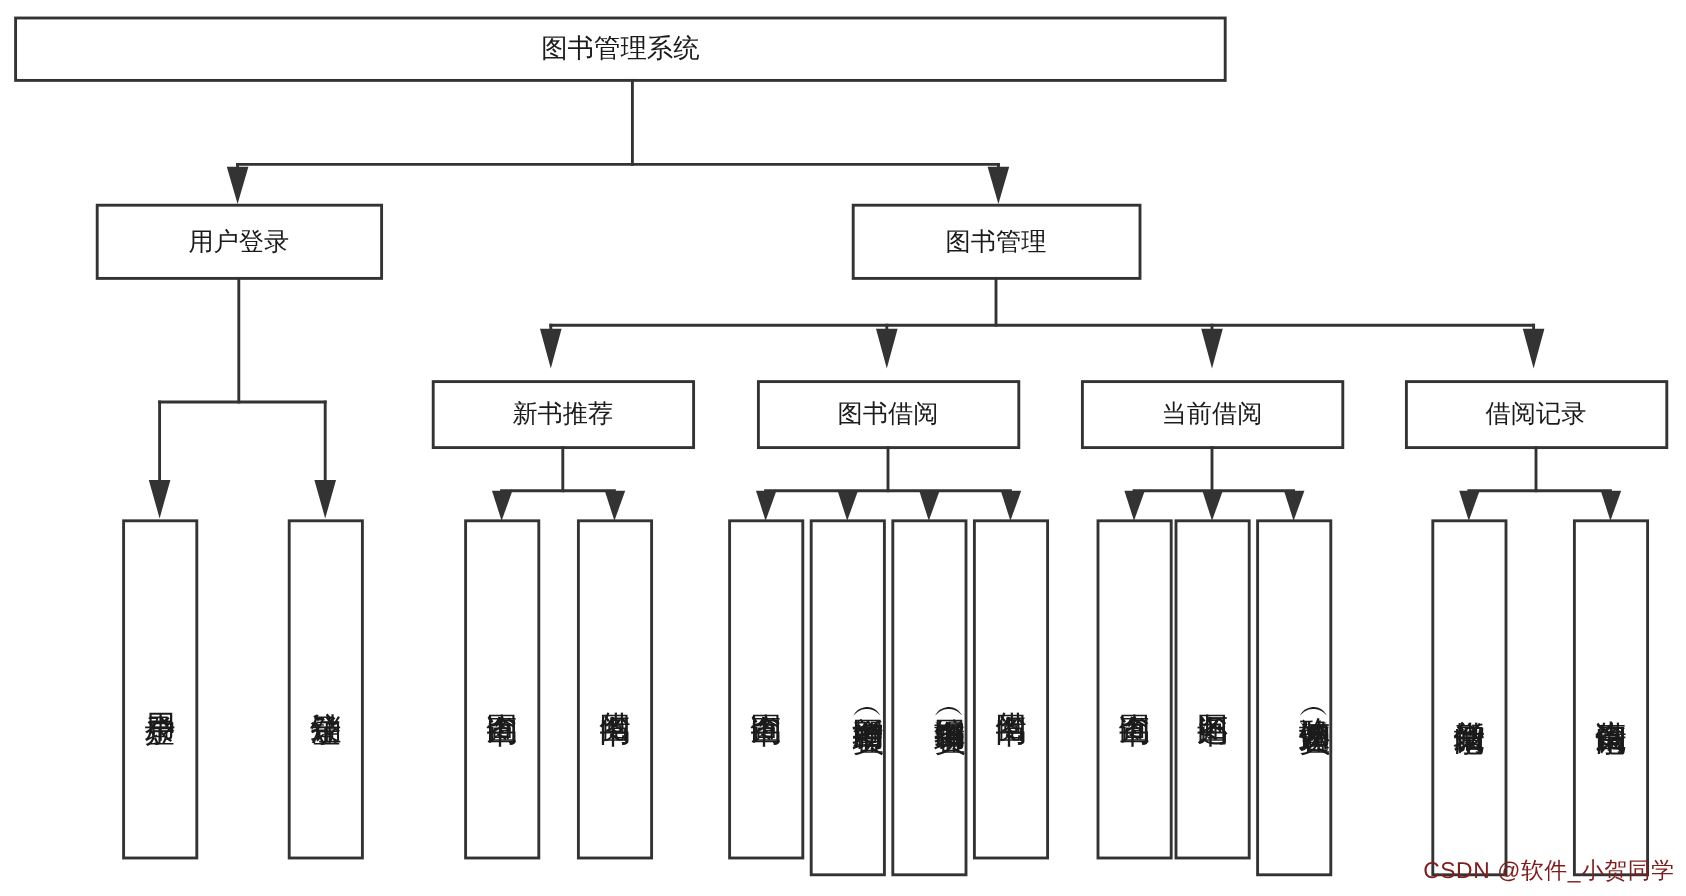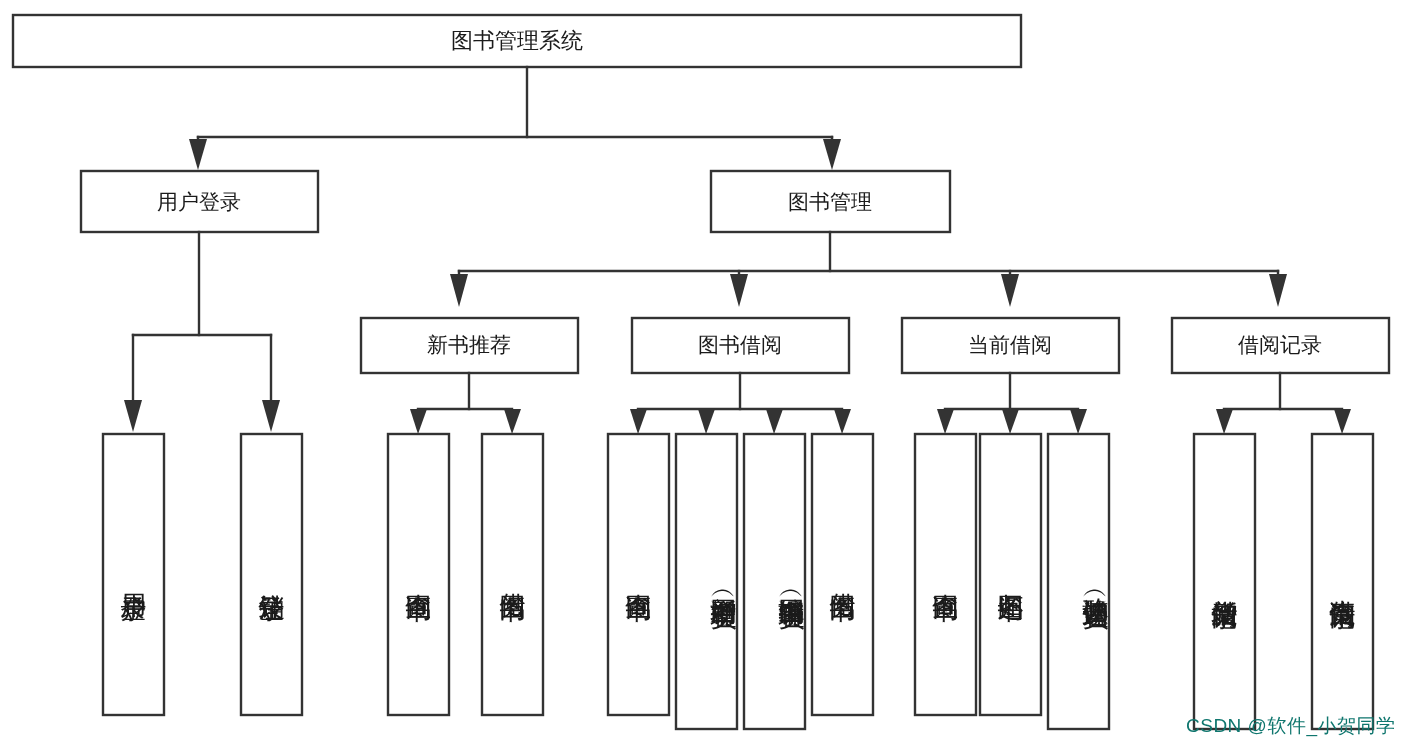--- a/index.html
+++ b/index.html
@@ -67,21 +67,21 @@
     display: flex;
     align-items: center;
     justify-content: center;
   }
   .watermark {
     position: absolute;
     left: 1186px;
     top: 713px;
     font-family: "Liberation Sans", "DejaVu Sans", sans-serif;
     font-size: 19px;
-    color: #0f766e;
+    color: #7f1d1d;
     white-space: nowrap;
     letter-spacing: 0.5px;
   }
 </style>
 </head>
 <body>
 
 <div id="diagram-root">
 
   <svg id="flow" viewBox="0 0 1405 747">

